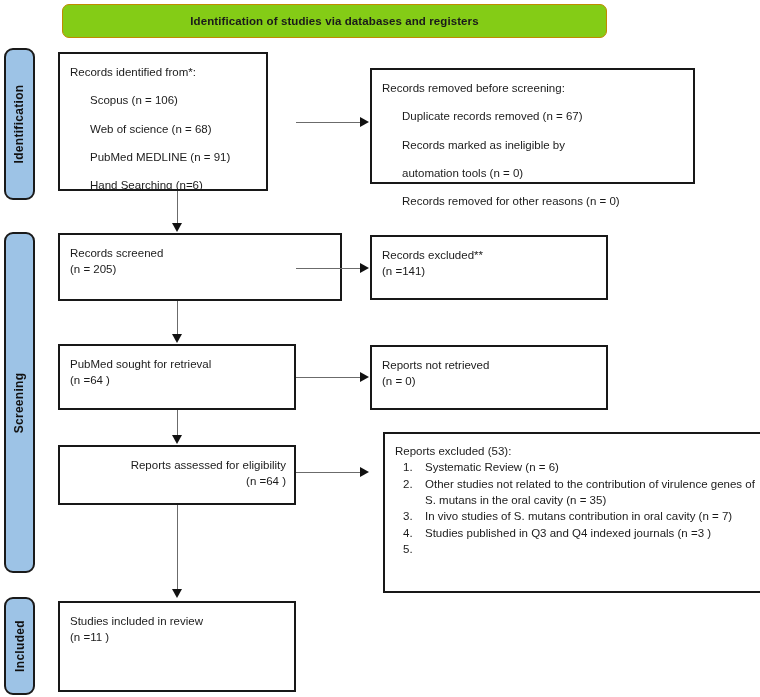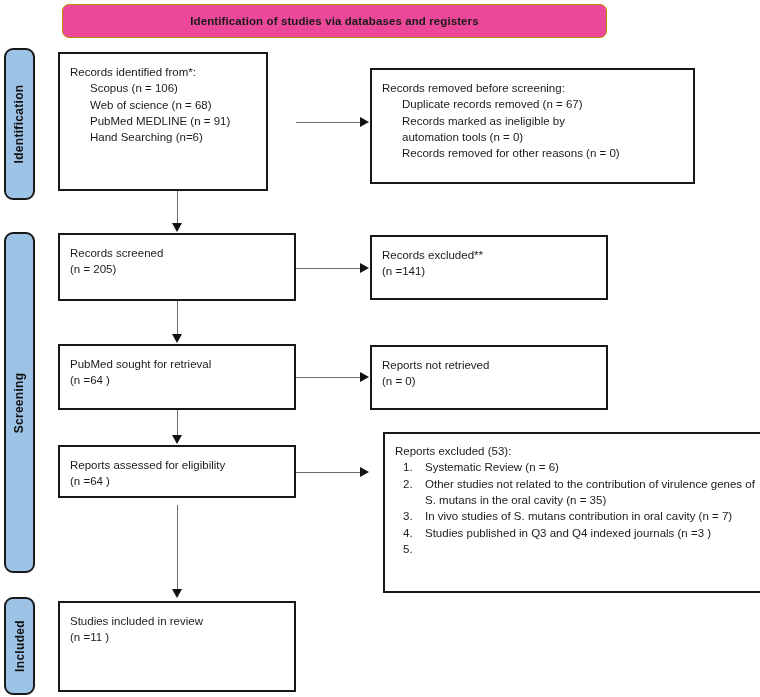--- a/index.html
+++ b/index.html
@@ -19,21 +19,21 @@
     overflow: hidden;
   }
 
   
   .banner {
     position: absolute;
     left: 62px;
     top: 4px;
     width: 545px;
     height: 34px;
-    background: #ec4899;
+    background: #84cc16;
     border: 1px solid #C08A00;
     border-radius: 7px;
     display: flex;
     align-items: center;
     justify-content: center;
     box-sizing: border-box;
   }
   .banner-text {
     font-size: 11.5px;
     font-weight: bold;
@@ -72,30 +72,30 @@
     position: absolute;
     background: #ffffff;
     border: 2px solid #181818;
     box-sizing: border-box;
     padding: 10px 8px 6px 10px;
     font-size: 11.5px;
     line-height: 1.42;
     color: #1b1b1b;
   }
   .box .ln { white-space: pre; }
-  .box .ind1 { padding-left: 20px; }
+  .box .ind1 { padding-left: 20px; margin-top: 12px; }
   .it { }
 
   #box-identified      { left: 58px;  top: 52px;  width: 210px; height: 139px; }
   #box-removed         { left: 370px; top: 68px;  width: 325px; height: 116px; }
-  #box-screened        { left: 58px;  top: 233px; width: 238px; height: 68px;  }
+  #box-screened        { left: 58px;  top: 233px; width: 284px; height: 68px;  }
   #box-excluded        { left: 370px; top: 235px; width: 238px; height: 65px;  }
   #box-sought          { left: 58px;  top: 344px; width: 238px; height: 66px;  }
   #box-notretrieved    { left: 370px; top: 345px; width: 238px; height: 65px;  }
-  #box-eligibility     { left: 58px;  top: 445px; width: 238px; height: 53px;  }
+  #box-eligibility     { left: 58px;  top: 445px; width: 238px; height: 60px; text-align: right;  }
   #box-repexcluded     { left: 383px; top: 432px; width: 383px; height: 161px; padding: 9px 8px 6px 10px; }
   #box-included        { left: 58px;  top: 601px; width: 238px; height: 91px;  }
 
   
   .exc-list {
     margin: 0;
     padding: 0;
     list-style: none;
   }
   .exc-list li {

